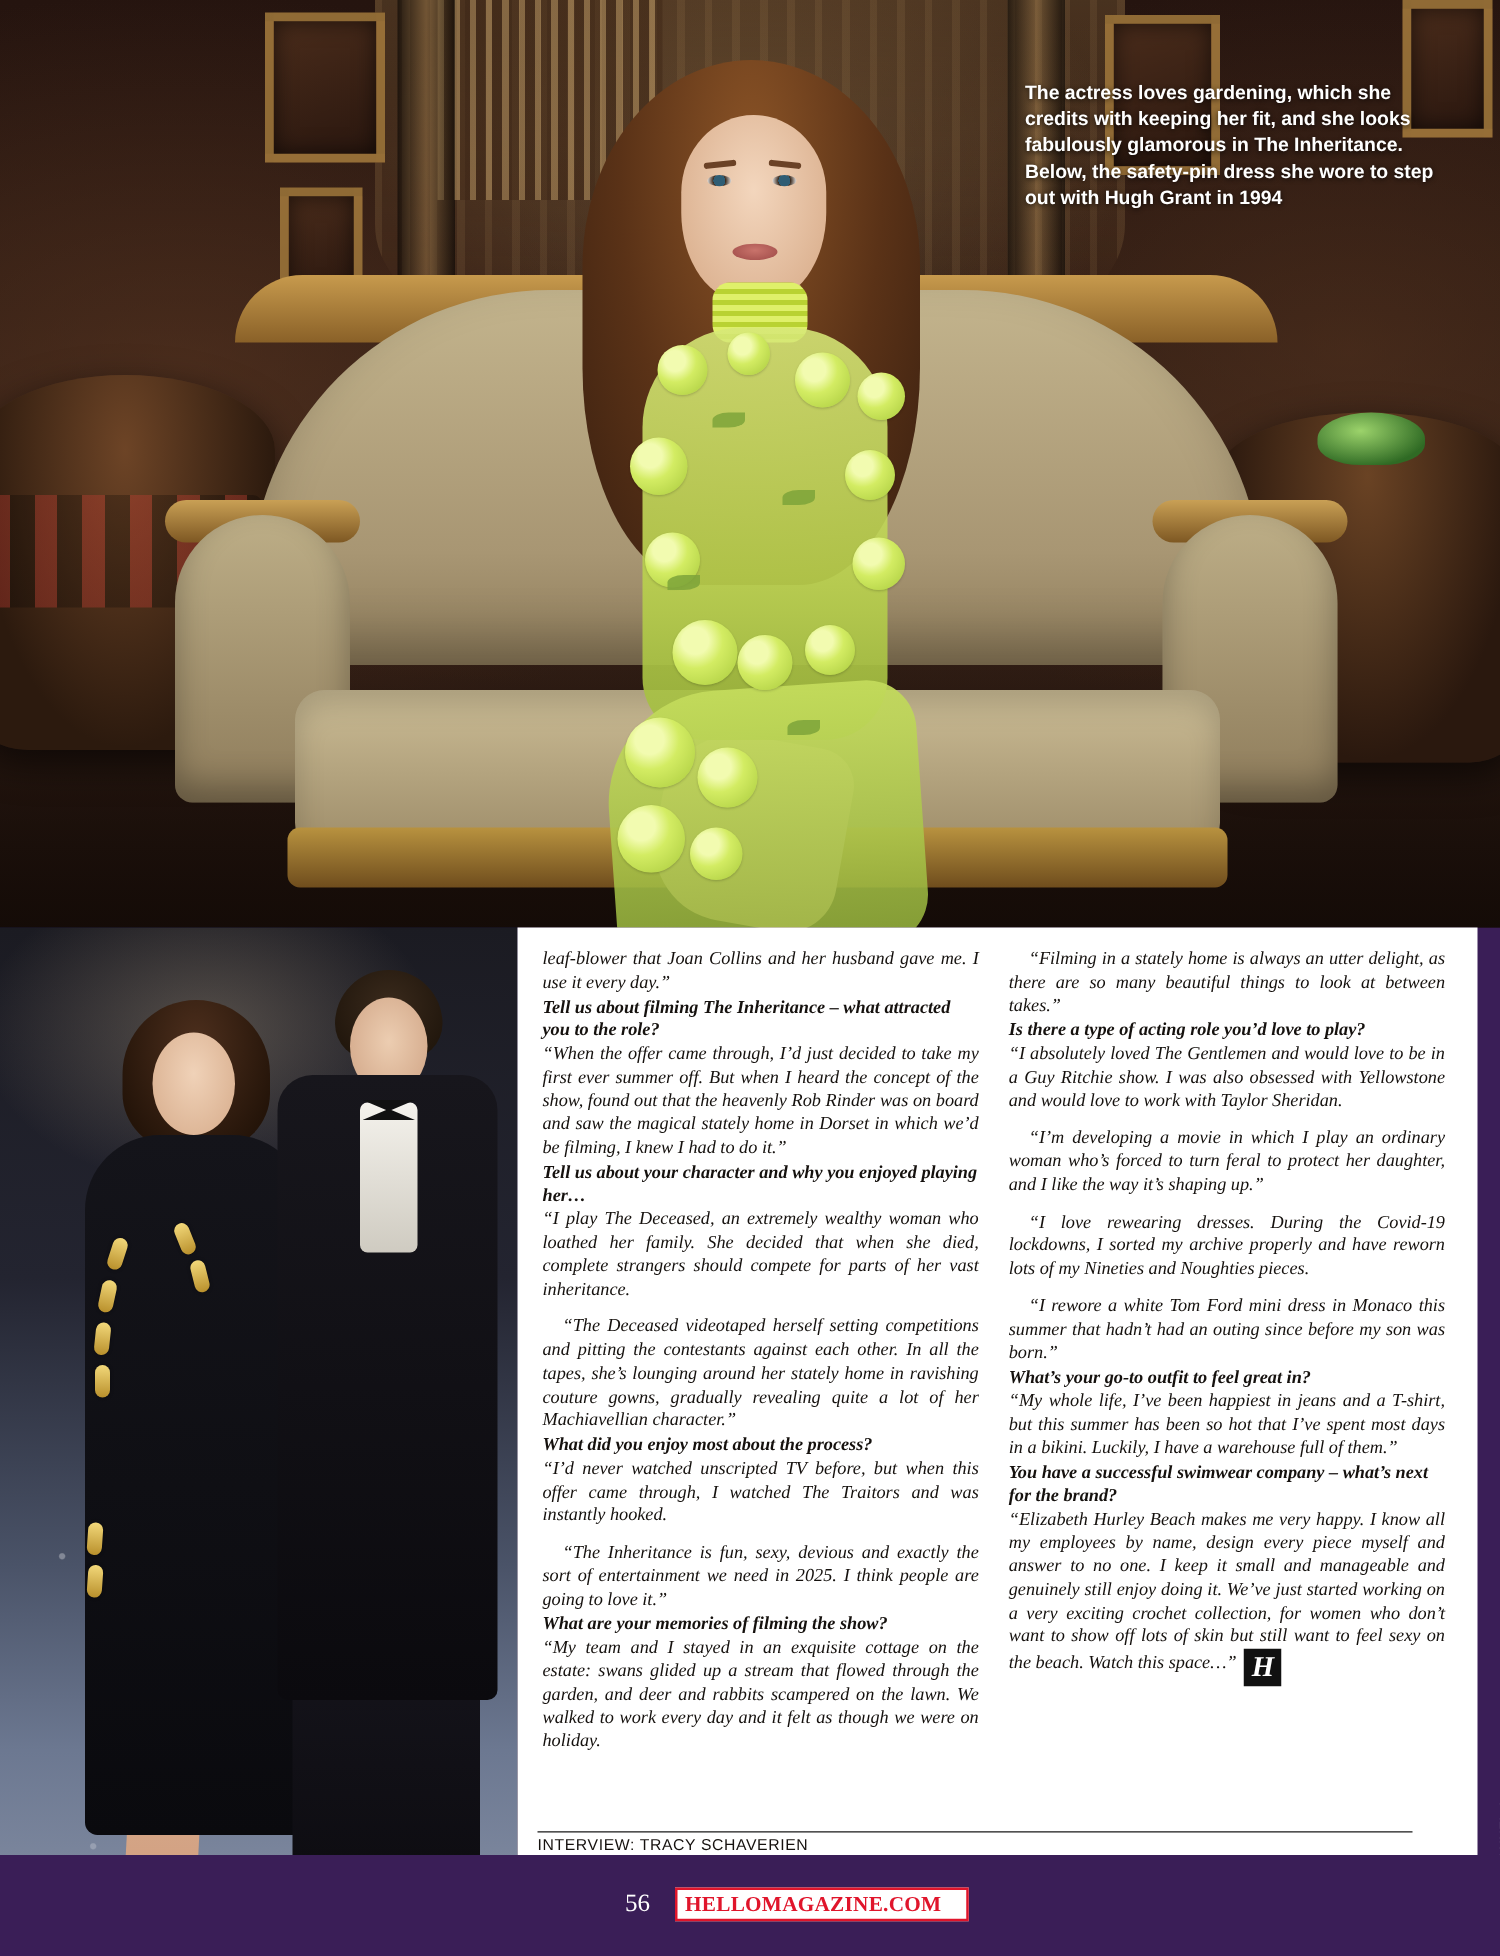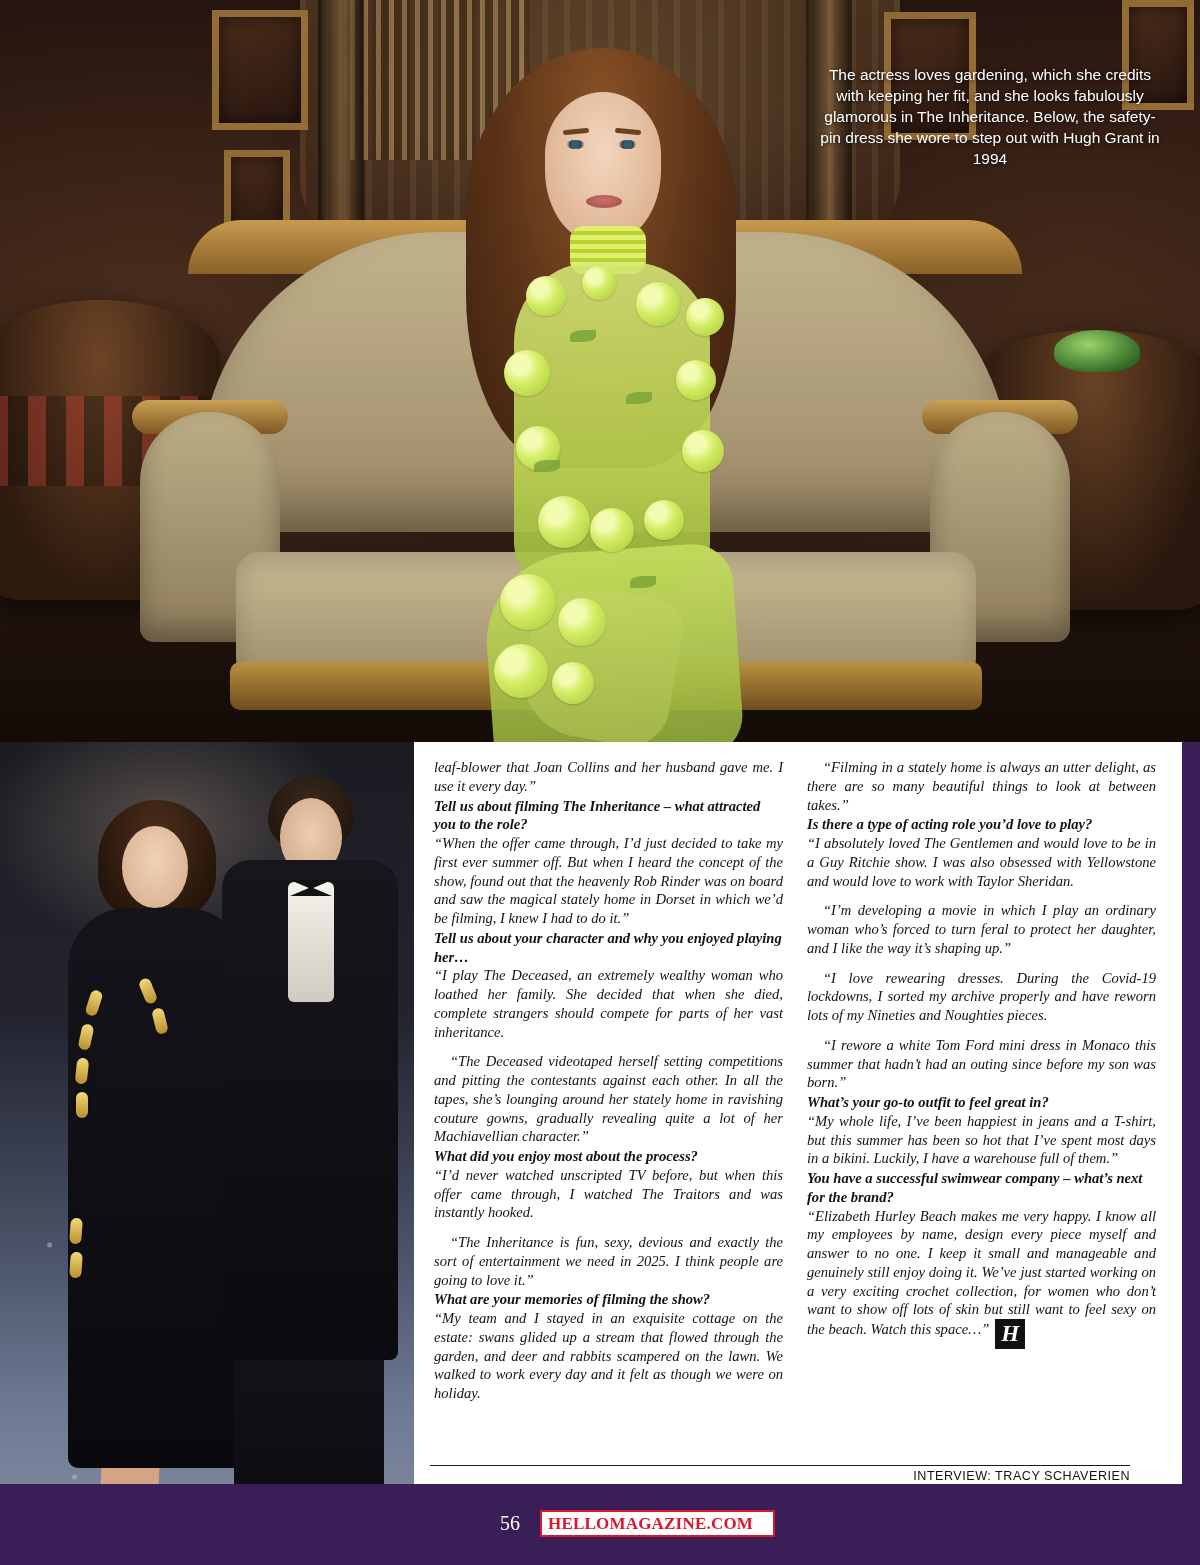--- a/index.html
+++ b/index.html
@@ -196,26 +196,26 @@
   .leaf {
     position: absolute; width: 26px; height: 12px; border-radius: 50% 0 50% 0;
     background: #7da33a; opacity: 0.85;
   }
 
   
   .hero-caption {
     position: absolute;
     right: 40px; top: 64px;
     width: 340px;
-    text-align: center;
+    text-align: left;
     color: #ffffff;
     font-family: "Liberation Sans", sans-serif;
     font-size: 15.5px;
     line-height: 1.36;
-    font-weight: 400;
+    font-weight: 700;
     text-shadow: 0 1px 4px rgba(0,0,0,0.75);
   }
 
   
   .archive {
     position: absolute;
     left: 0; top: 742px;
     width: 414px; height: 823px;
     overflow: hidden;
     background: #0d1018;
@@ -317,21 +317,21 @@
     vertical-align: -7px;
     margin-left: 6px;
   }
   .interview-bar {
     position: absolute;
     left: 430px; bottom: 78px;
     width: 700px;
     border-top: 1.6px solid #1a1a1a;
     border-bottom: 1.6px solid #1a1a1a;
     padding: 3px 0;
-    text-align: right;
+    text-align: left;
     font-family: "Liberation Sans", sans-serif;
     font-size: 12.6px;
     letter-spacing: 0.5px;
     color: #15110e;
   }
   .endnote {
     position: absolute;
     left: 430px; bottom: 12px;
     width: 345px;
     font-style: italic;

